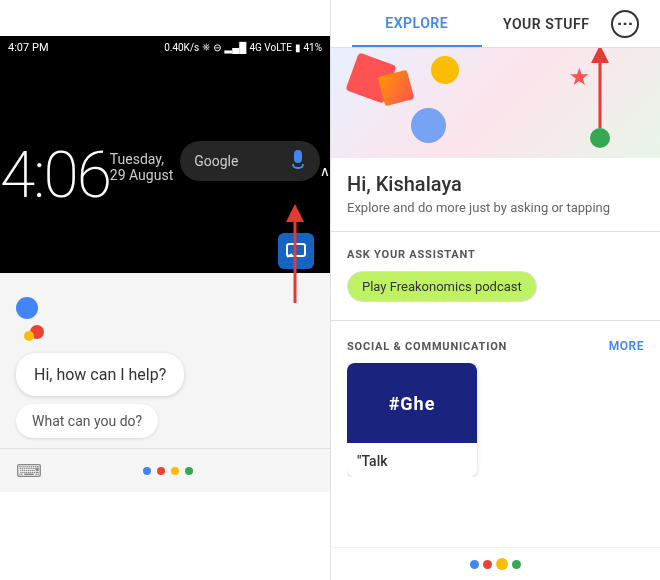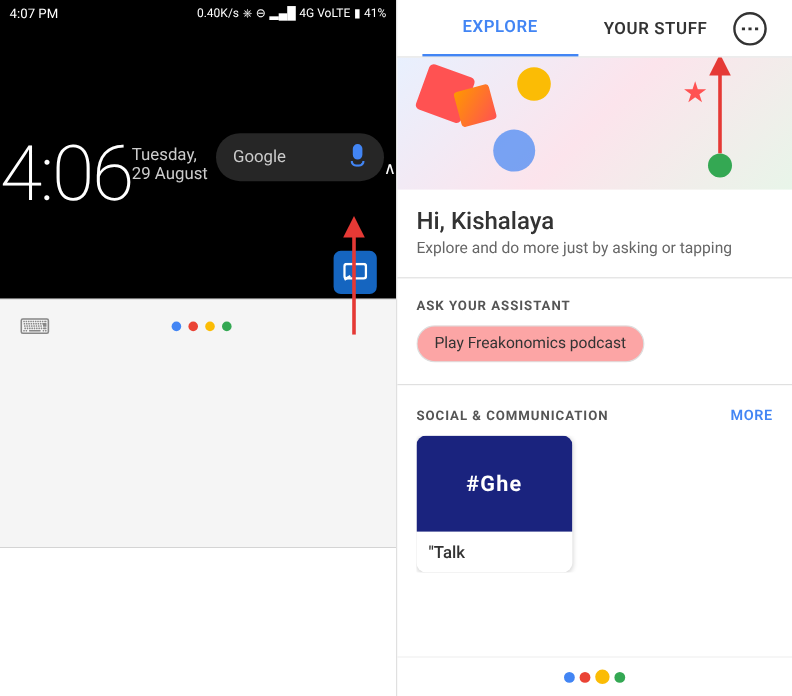--- a/index.html
+++ b/index.html
@@ -12,20 +12,21 @@
       background: #fff;
     }
 
     
     .left-panel {
       width: 330px;
       height: 456px;
       display: flex;
       flex-direction: column;
       background: #000;
+      margin-top: 36px;
     }
 
     .status-bar {
       background: #000;
       color: #fff;
       font-size: 11px;
       padding: 4px 8px;
       display: flex;
       justify-content: space-between;
       align-items: center;
@@ -363,21 +364,21 @@
     }
 
     .suggestions-row {
       display: flex;
       gap: 8px;
       flex-wrap: nowrap;
       overflow: hidden;
     }
 
     .suggestion-chip {
-      background: #fca5a5;
+      background: #bef264;
       border: 1px solid #ddd;
       border-radius: 20px;
       padding: 7px 14px;
       font-size: 13px;
       color: #333;
       white-space: nowrap;
       cursor: pointer;
       flex-shrink: 0;
     }
 
@@ -545,20 +546,36 @@
       <line x1="55" y1="100" x2="55" y2="10" stroke="#e53935" stroke-width="3" marker-end="url(#arrowhead-l)"></line>
     </svg>
 
     <div style="position:absolute;top:-40px;right:16px;width:36px;height:36px;background:#1565c0;border-radius:6px;display:flex;align-items:center;justify-content:center;z-index:15;">
       <svg width="20" height="16" viewBox="0 0 20 16">
         <rect x="1" y="1" width="18" height="12" rx="2" fill="none" stroke="#fff" stroke-width="2"></rect>
         <line x1="1" y1="14" x2="6" y2="11" stroke="#fff" stroke-width="2"></line>
       </svg>
     </div>
 
+    <div class="assistant-main">
+
+      <div class="google-dots-logo">
+        <div class="dot-blue"></div>
+        <div class="dot-red"></div>
+        <div class="dot-yellow"></div>
+      </div>
+
+      <div class="greeting-bubble">
+        <span>Hi, how can I help?</span>
+      </div>
+
+      <div class="suggestion-bubble">
+        <span>What can you do?</span>
+      </div>
+    </div>
 
     <div class="assistant-bottom-bar">
       <span class="keyboard-icon">⌨</span>
       <div class="bottom-dots">
         <div class="bdot" style="background:#4285f4;"></div>
         <div class="bdot" style="background:#ea4335;"></div>
         <div class="bdot" style="background:#fbbc05;"></div>
         <div class="bdot" style="background:#34a853;"></div>
       </div>
       <div style="width:20px;"></div>

